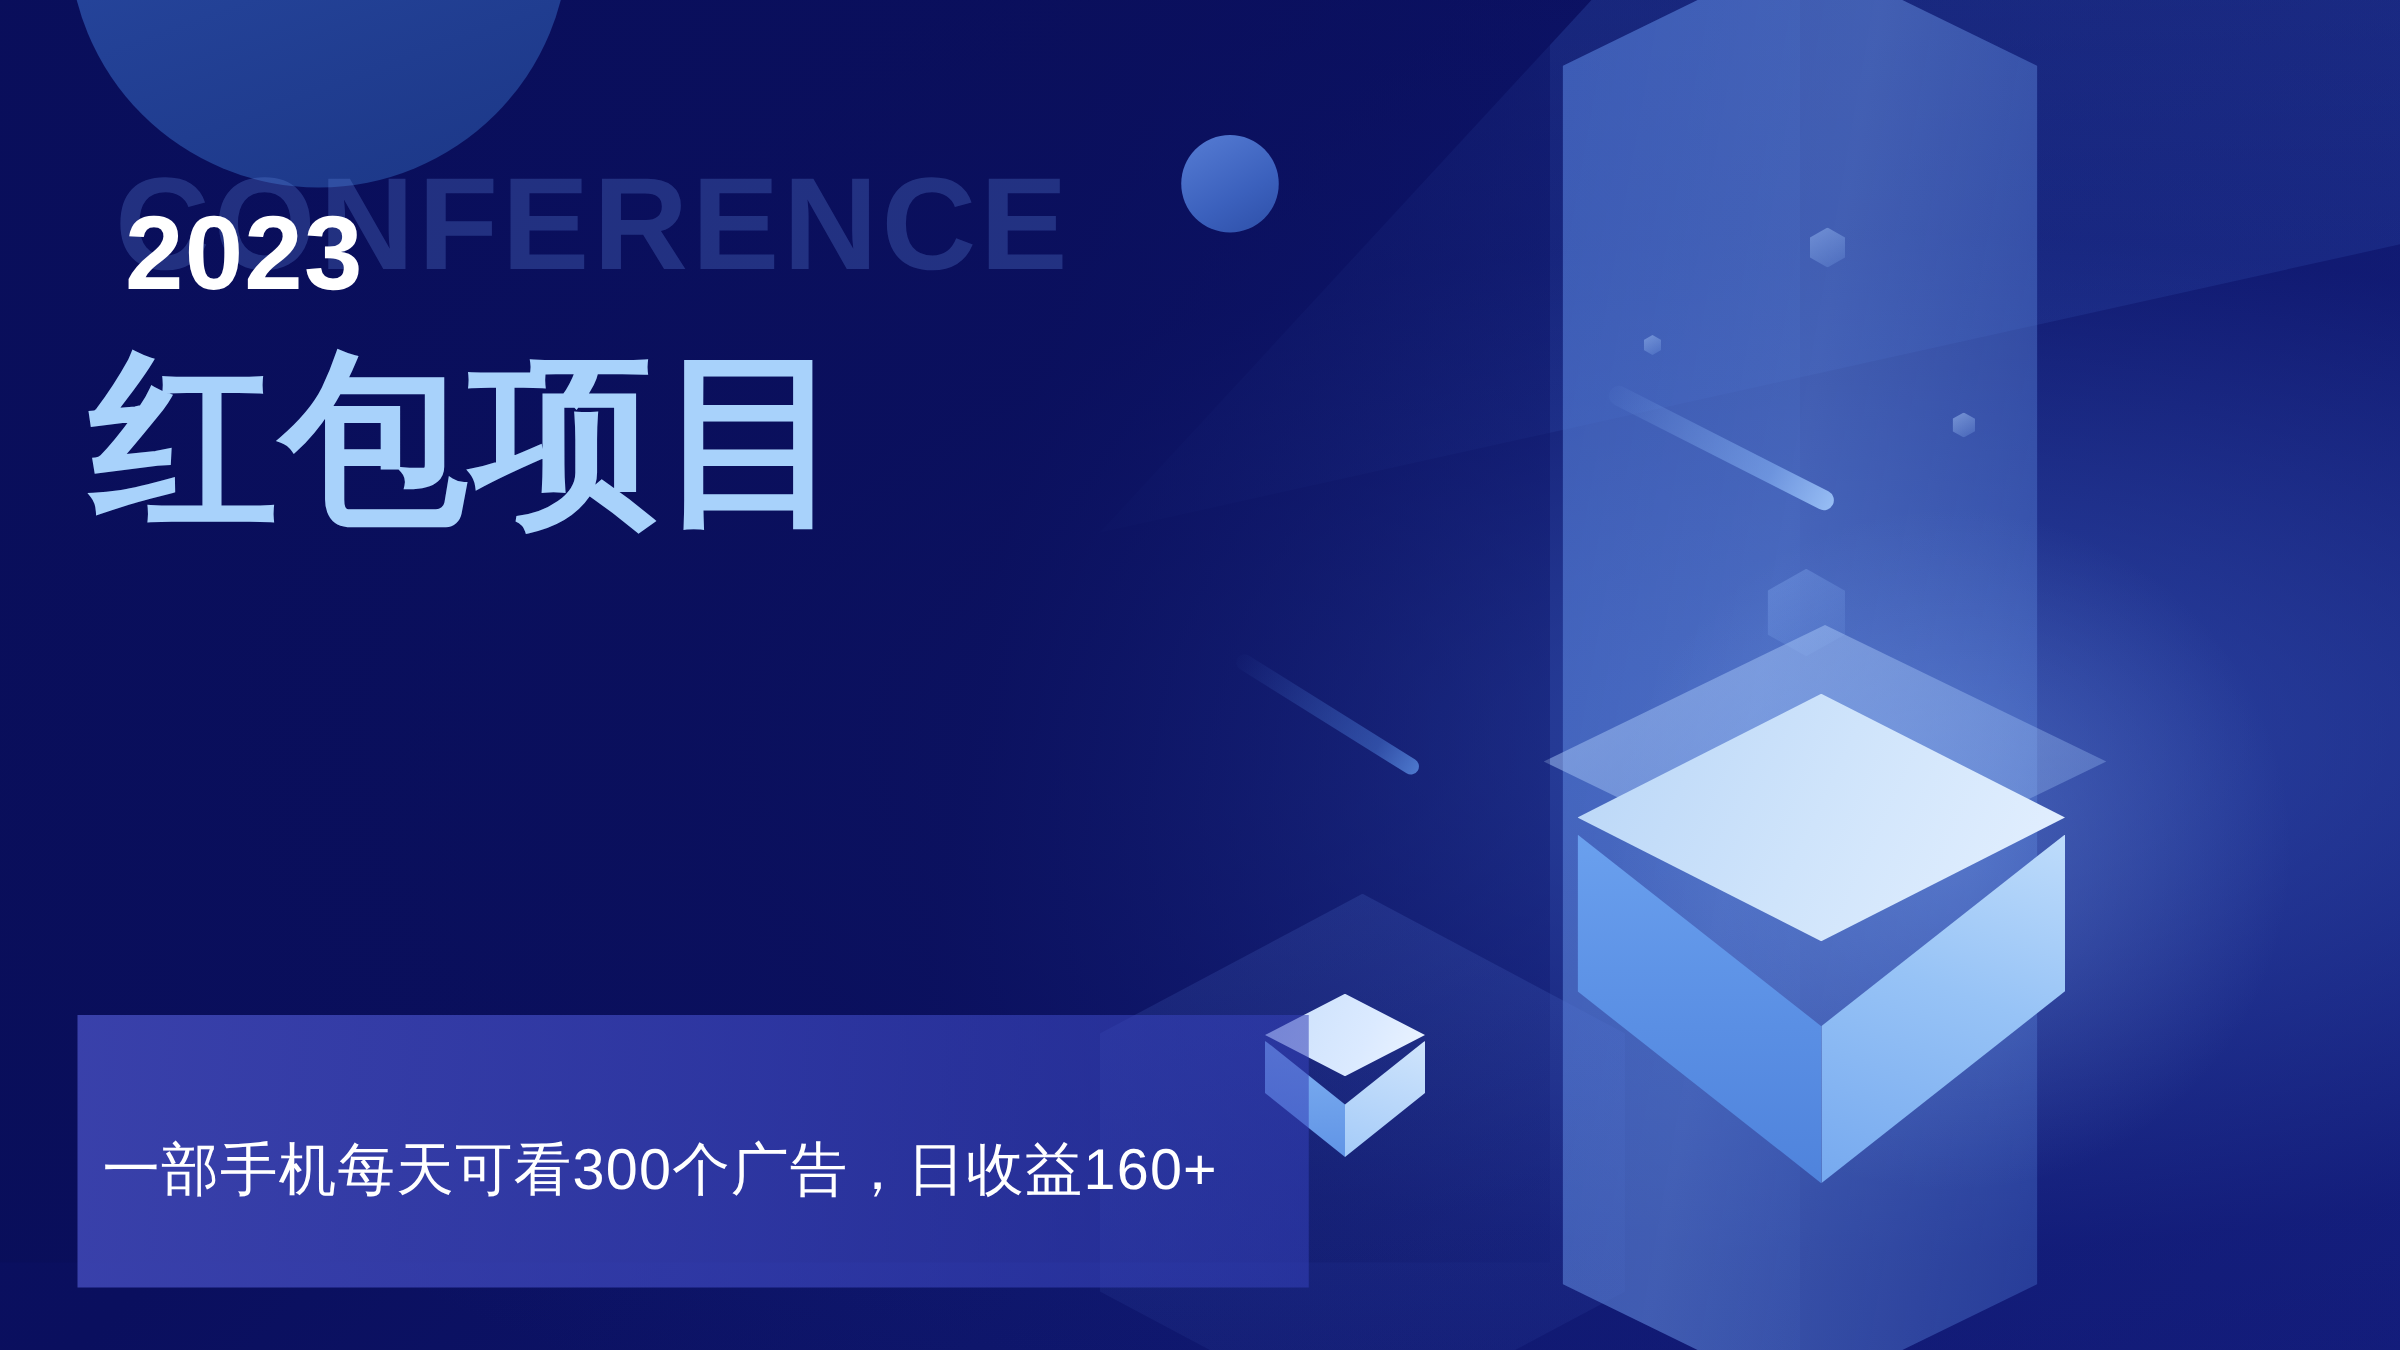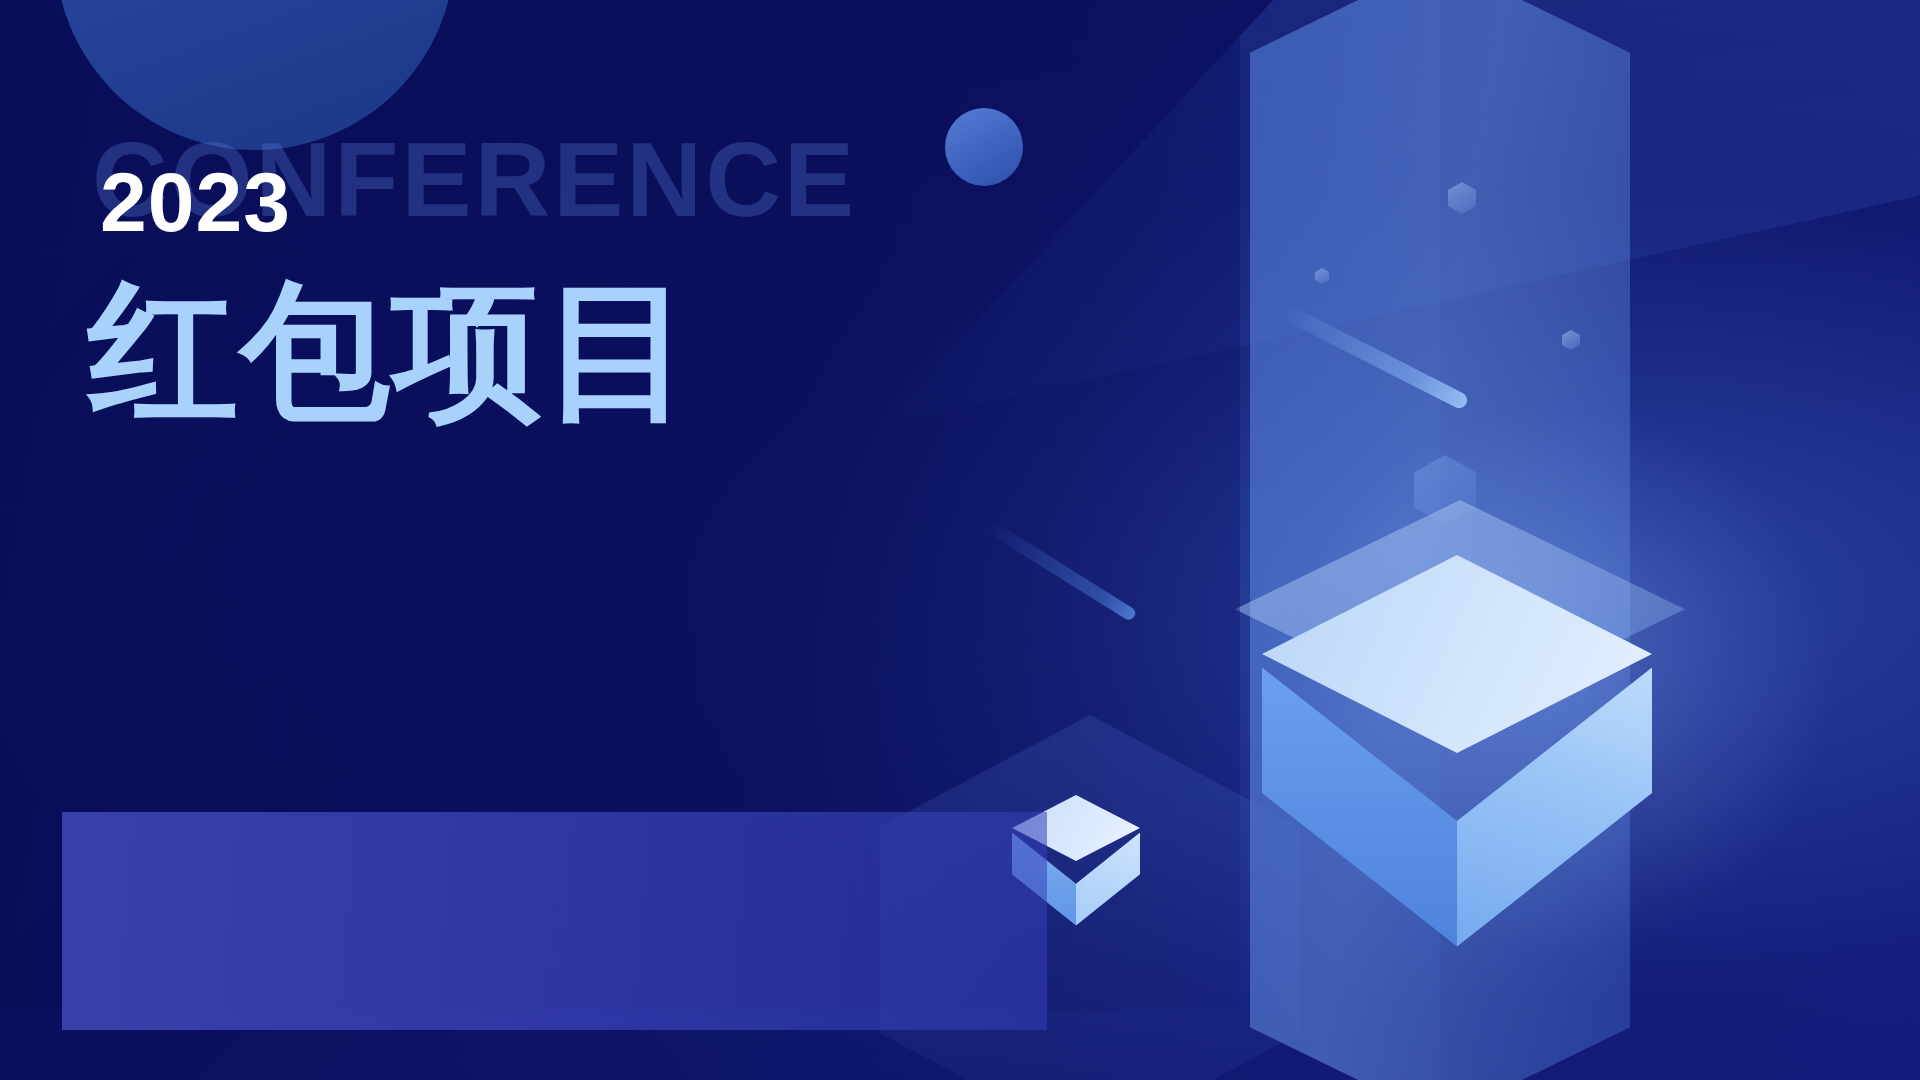--- a/index.html
+++ b/index.html
@@ -181,21 +181,21 @@
   .headline {
     position:absolute;
     left:72px; top:260px;
     width:1120px;
     font-size:150px;
     font-weight:bold;
     line-height:1.22;
     color:#a8d2fb;
     letter-spacing:2px;
   }
-  .headline .l2 { display:block;margin-left:16px; }
+  .headline .l2 { display:block; }
 
   .subtitle-band {
     position:absolute;
     left:62px; top:812px;
     width:985px; height:218px;
     background:linear-gradient(95deg, rgba(69,77,190,0.80) 0%, rgba(58,68,186,0.72) 55%, rgba(52,64,184,0.55) 100%);
   }
   .subtitle {
     position:absolute;
     left:82px; top:900px;
@@ -246,14 +246,15 @@
 
   <div class="ghost-word">CONFERENCE</div>
 
   <div class="year">2023</div>
 
   <div class="headline">
     <span class="l2">红包项目</span>
   </div>
 
   <div class="subtitle-band"></div>
+  <div class="subtitle">一部手机每天可看300个广告，日收益160+</div>
 
 </div>
 
 </body></html>

